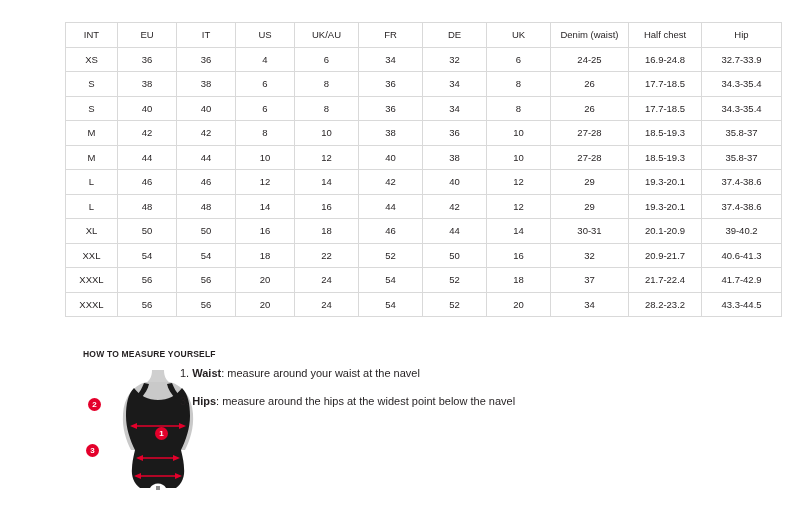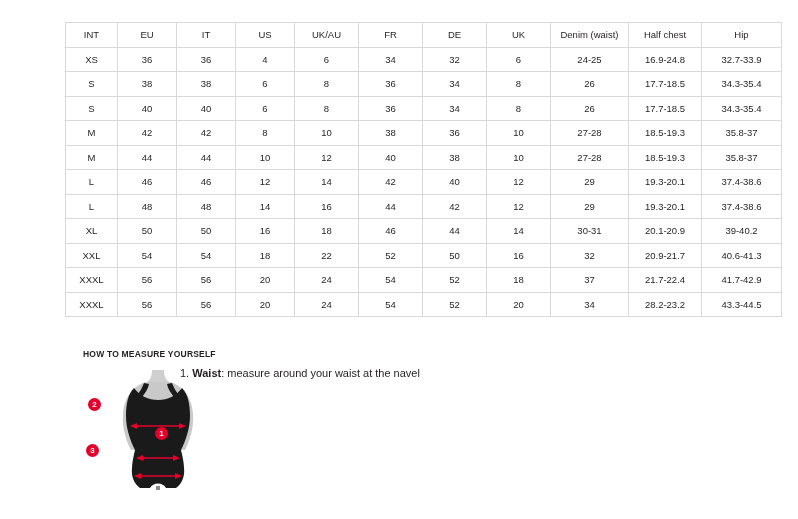--- a/index.html
+++ b/index.html
@@ -338,15 +338,19 @@
 
   <div class="bullet b1">1</div>
   <div class="bullet b2">2</div>
   <div class="bullet b3">3</div>
 
   <div class="notes">
     <div class="note">
       <span>1.</span>
       <b>Waist</b><span>: measure around your waist at the navel</span>
     </div>
+    <div class="note">
+      <span>3.</span>
+      <b>Hips</b><span>: measure around the hips at the widest point below the navel</span>
+    </div>
   </div>
 
 </div>
 
 </body></html>

